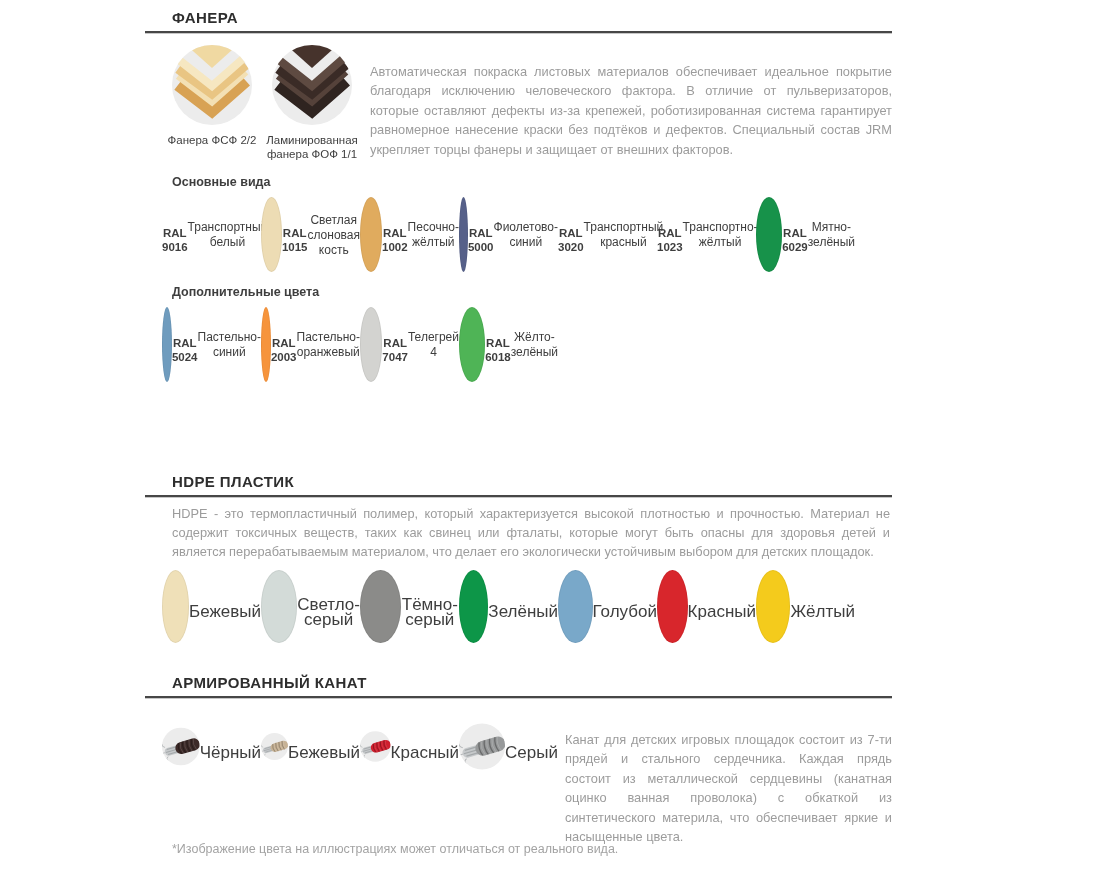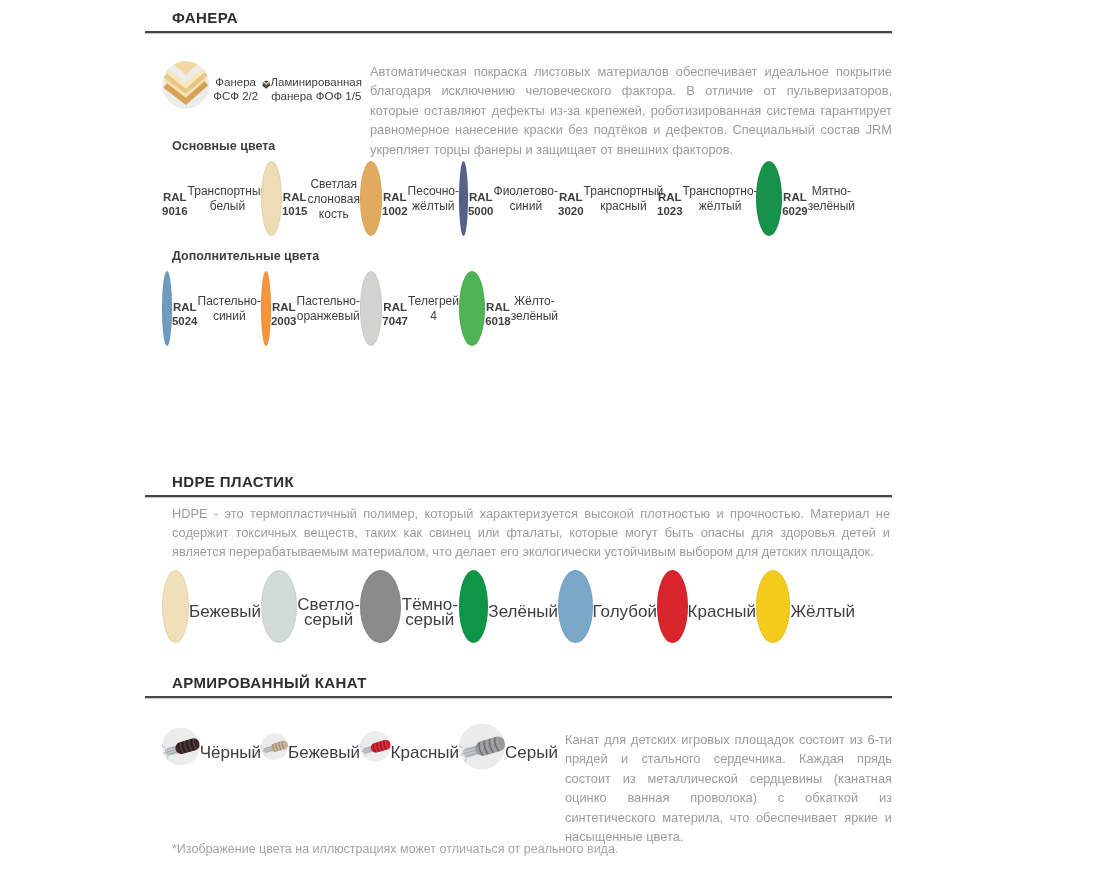--- a/index.html
+++ b/index.html
@@ -11,21 +11,21 @@
   .para{color:#9c9c9c;font-size:12.8px;line-height:19.5px;text-align:justify;}
   .row{display:flex;margin-left:17px;}
   .cell{width:99px;display:flex;align-items:center;text-align:center;}
   .circle{width:75px;height:75px;border-radius:50%;box-shadow:inset 0 0 0 1px rgba(0,0,0,0.05);}
   .circle.small{width:73px;height:73px;}
   .ral-code{font-size:11.5px;font-weight:bold;color:#3e3e3e;margin-top:10px;line-height:14px;}
   .ral-name{font-size:12px;color:#3e3e3e;line-height:15px;max-width:95px;margin-top:1px;}
   .ral-name.narrow{max-width:80px;}
   .plain-name{font-size:17px;color:#3e3e3e;margin-top:10px;line-height:15px;}
   .subheading{font-size:12.5px;font-weight:bold;color:#3e3e3e;margin:0 0 0 27px;line-height:16px;}
-  .figure-cell{width:100px;display:flex;flex-direction:row;align-items:center;text-align:center;}
+  .figure-cell{width:100px;display:flex;flex-direction:column;align-items:center;text-align:center;}
   .figure-label{font-size:11.5px;color:#3e3e3e;line-height:14px;margin-top:8px;max-width:110px;}
   .footnote{position:absolute;left:172px;top:842px;font-size:12.5px;color:#a3a3a3;}
   .ply-row{position:relative;margin-top:11px;min-height:270px;}
   .ply-desc{position:absolute;left:225px;top:4px;width:522px;}
   .hdpe-desc{margin:6px 0 0 27px;width:718px;line-height:19px;}
   .rope-row{position:relative;margin-top:10px;}
   .rope-desc{position:absolute;left:420px;top:8px;width:327px;}
   svg{display:block;}
 </style>
 </head>
@@ -66,26 +66,26 @@
               </defs>
             <circle cx="40" cy="40" r="40" fill="#ececec"></circle>
             <g clip-path="url(#cpPly2)">
               <path d="M6 40 L40 66 L74 36" stroke="#2f2420" stroke-width="12" fill="none"></path>
               <path d="M6 31 L40 57 L74 27" stroke="#55423a" stroke-width="7" fill="none"></path>
               <path d="M6 24 L40 49 L74 20" stroke="#3a2b26" stroke-width="9" fill="none"></path>
               <path d="M7 15 L40 41 L73 12" stroke="#5e4a41" stroke-width="8" fill="none"></path>
               <path d="M12 -2 L40 23 L70 -4 L40 -28 Z" fill="#46332c"></path>
             </g>
           </svg>
-          <div class="figure-label">Ламинированная фанера ФОФ 1/5</div>
+          <div class="figure-label">Ламинированная фанера ФОФ 1/1</div>
         </div>
       </div>
       <p class="para ply-desc">Автоматическая покраска листовых материалов обеспечивает идеальное покрытие благодаря исключению человеческого фактора. В отличие от пульверизаторов, которые оставляют дефекты из-за крепежей, роботизированная система гарантирует равномерное нанесение краски без подтёков и дефектов. Специальный состав JRM укрепляет торцы фанеры и защищает от внешних факторов.</p>
 
-      <div class="subheading" style="margin-top:13px;">Основные цвета</div>
+      <div class="subheading" style="margin-top:13px;">Основные вида</div>
       <div class="row" style="margin-top:7px;">
         <div class="cell">
           <div class="circle" style="background-color: rgb(249, 249, 249);"></div>
           <div class="ral-code">RAL 9016</div>
           <div class="ral-name">Транспортный белый</div>
         </div>
         <div class="cell">
           <div class="circle" style="background-color: rgb(237, 220, 180);"></div>
           <div class="ral-code">RAL 1015</div>
           <div class="ral-name">Светлая слоновая кость</div>
@@ -275,18 +275,18 @@
                   </g>
               <path d="M36 30 q-5 11 0 22 M45 29 q-5 12 0 24 M54 29 q-5 12 0 24 M63 29 q-5 12 0 24" stroke="rgba(0,0,0,0.3)" stroke-width="2.2" fill="none"></path>
               <path d="M40 30 q-5 11 0 22 M49 29 q-5 12 0 24 M58 29 q-5 12 0 24 M67 29 q-5 12 0 23" stroke="rgba(255,255,255,0.18)" stroke-width="1.4" fill="none"></path>
             </g>
               </g>
           </svg>
           <div class="plain-name" style="margin-top:12px;">Серый</div>
         </div>
 
       </div>
-      <p class="para rope-desc">Канат для детских игровых площадок состоит из 6-ти прядей и стального сердечника. Каждая прядь состоит из металлической сердцевины (канатная оцинко ванная проволока) с обкаткой из синтетического материла, что обеспечивает яркие и насыщенные цвета.</p>
+      <p class="para rope-desc">Канат для детских игровых площадок состоит из 7-ти прядей и стального сердечника. Каждая прядь состоит из металлической сердцевины (канатная оцинко ванная проволока) с обкаткой из синтетического материла, что обеспечивает яркие и насыщенные цвета.</p>
     </div>
   </div>
 
   <div class="footnote">*Изображение цвета на иллюстрациях может отличаться от реального вида.</div>
 </div>
 
 </body></html>

